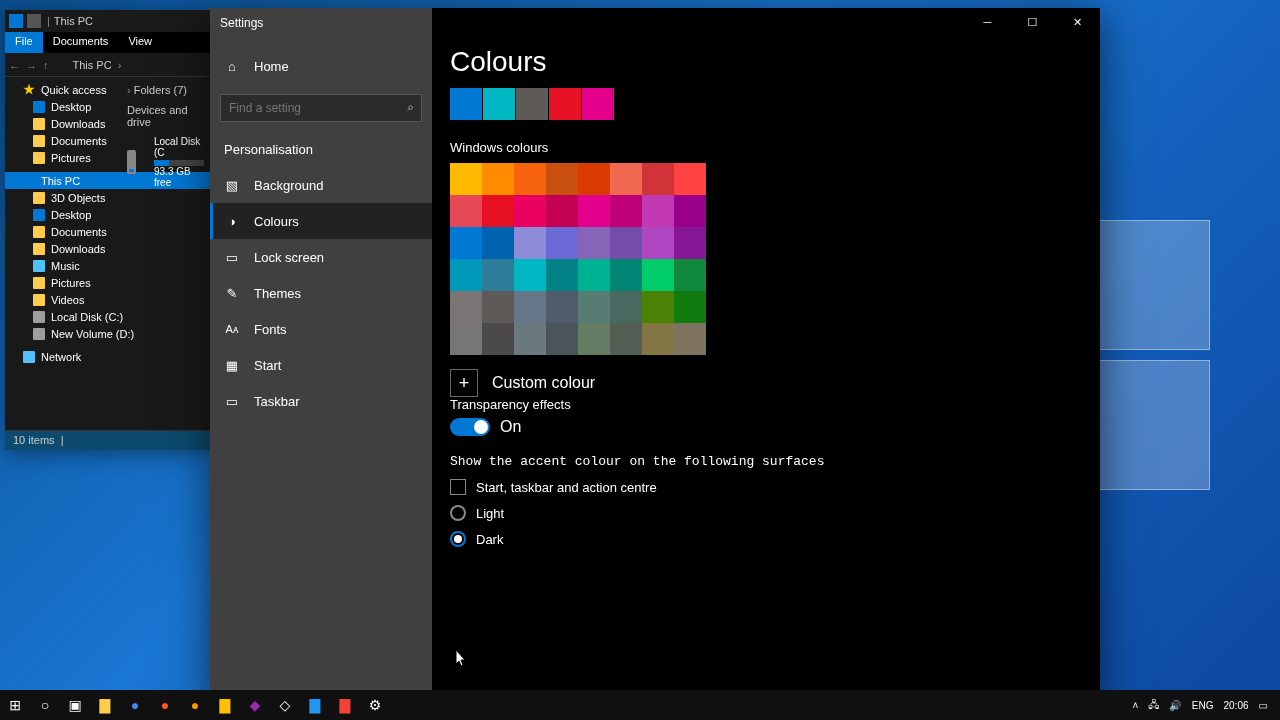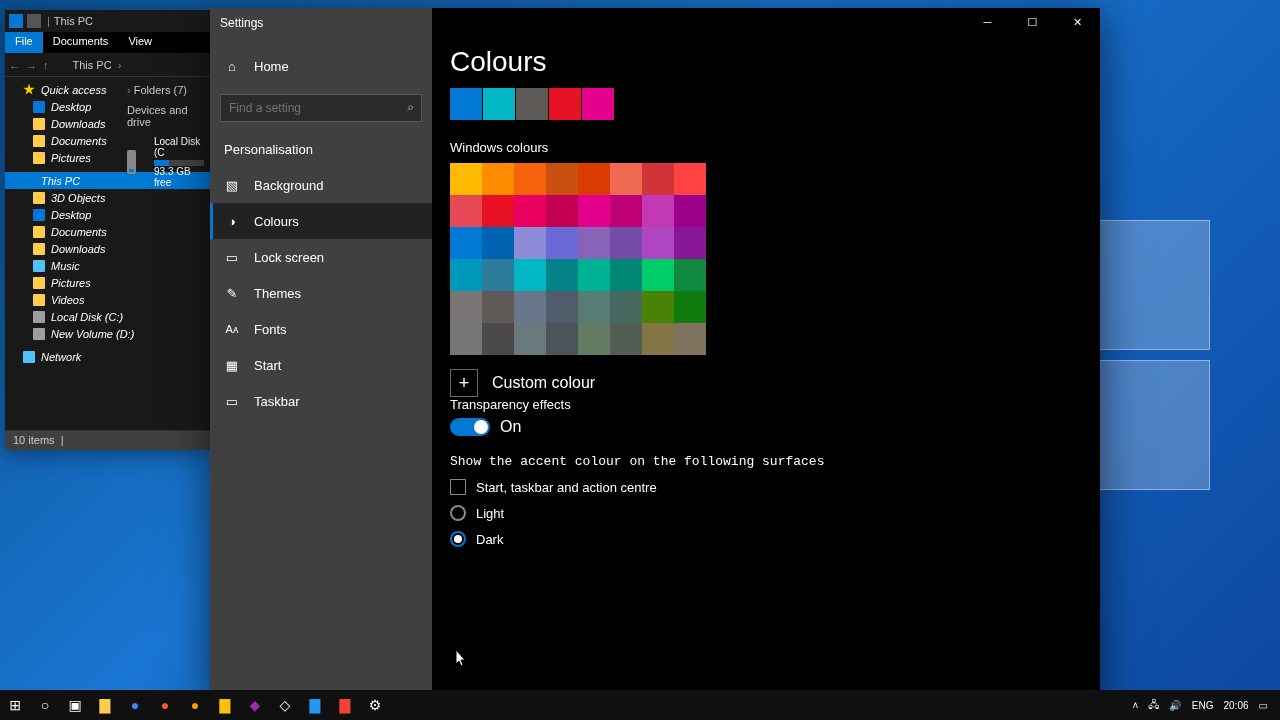--- a/index.html
+++ b/index.html
@@ -16,31 +16,31 @@
 
 .explorer { position: absolute; left: 5px; top: 10px; width: 205px; height: 440px; background: #191919; color: #fff; font-size: 11px; box-shadow: 0 4px 20px rgba(0,0,0,0.4); }
 .explorer-titlebar { height: 22px; background: #1a1a1a; display: flex; align-items: center; padding: 0 4px; color: #ccc; }
 .explorer-titlebar .ticon { width:14px; height:14px; background:#0078d4; margin-right:4px; display:inline-block; }
 .explorer-ribbon { height: 21px; background: #000; display: flex; }
 .explorer-ribbon .tab { padding: 3px 10px; color: #fff; }
 .explorer-ribbon .tab.active { background: #0078d4; }
 .explorer-addr { height: 24px; display: flex; align-items: center; background: #191919; border-bottom: 1px solid #333; padding: 0 4px; gap:6px; color:#ccc;}
 .explorer-addr .arrow { color:#888; }
 .explorer-tree { padding: 4px 0; }
-.tree-item { display: flex; align-items: center; padding: 2px 6px 2px 18px; height: 17px; color: #fff; gap:6px;font-style:italic; }
+.tree-item { display: flex; align-items: center; padding: 2px 6px 2px 18px; height: 17px; color: #fff; gap:6px; }
 .tree-item.indent { padding-left: 28px; }
 .tree-item.selected { background: #0078d4; }
 .tree-icon { width:12px; height:12px; display:inline-block; border-radius:1px;}
 .ico-star{ background:#ffcc00; clip-path: polygon(50% 0%, 61% 35%, 98% 35%, 68% 57%, 79% 91%, 50% 70%, 21% 91%, 32% 57%, 2% 35%, 39% 35%);}
 .ico-folder{ background:#ffcc4d;}
 .ico-monitor{ background:#0078d4;}
 .ico-disk{ background:#9e9e9e;}
 .ico-net{ background:#4fc3f7;}
 .ico-music{ background:#4fc3f7;}
-.explorer-status { position:absolute; bottom:0; left:0; right:0; height:20px; background:#404040; color:#ccc; padding:3px 8px; border-top:1px solid #333;}
+.explorer-status { position:absolute; bottom:0; left:0; right:0; height:20px; background:#0c4a6e; color:#ccc; padding:3px 8px; border-top:1px solid #333;}
 
 
 .explorer-content { position:absolute; left:120px; top:70px; right:4px; }
 .explorer-content .grp { color:#ccc; padding:4px 2px; }
 .explorer-content .drive { display:flex; gap:18px; align-items:center; padding:4px 2px;}
 .explorer-content .drive-icon{ width:32px; height:24px; background:#888; border-radius:2px; position:relative;}
 .explorer-content .drive-icon::after{content:""; position:absolute; left:2px; right:2px; bottom:2px; height:3px; background:#0078d4;}
 .explorer-content .drive-txt{ font-size:10px; color:#fff;}
 .explorer-content .bar{ width:50px; height:6px; background:#444; margin-top:2px;}
 .explorer-content .bar-fill{ width:30%; height:100%; background:#0078d4;}

